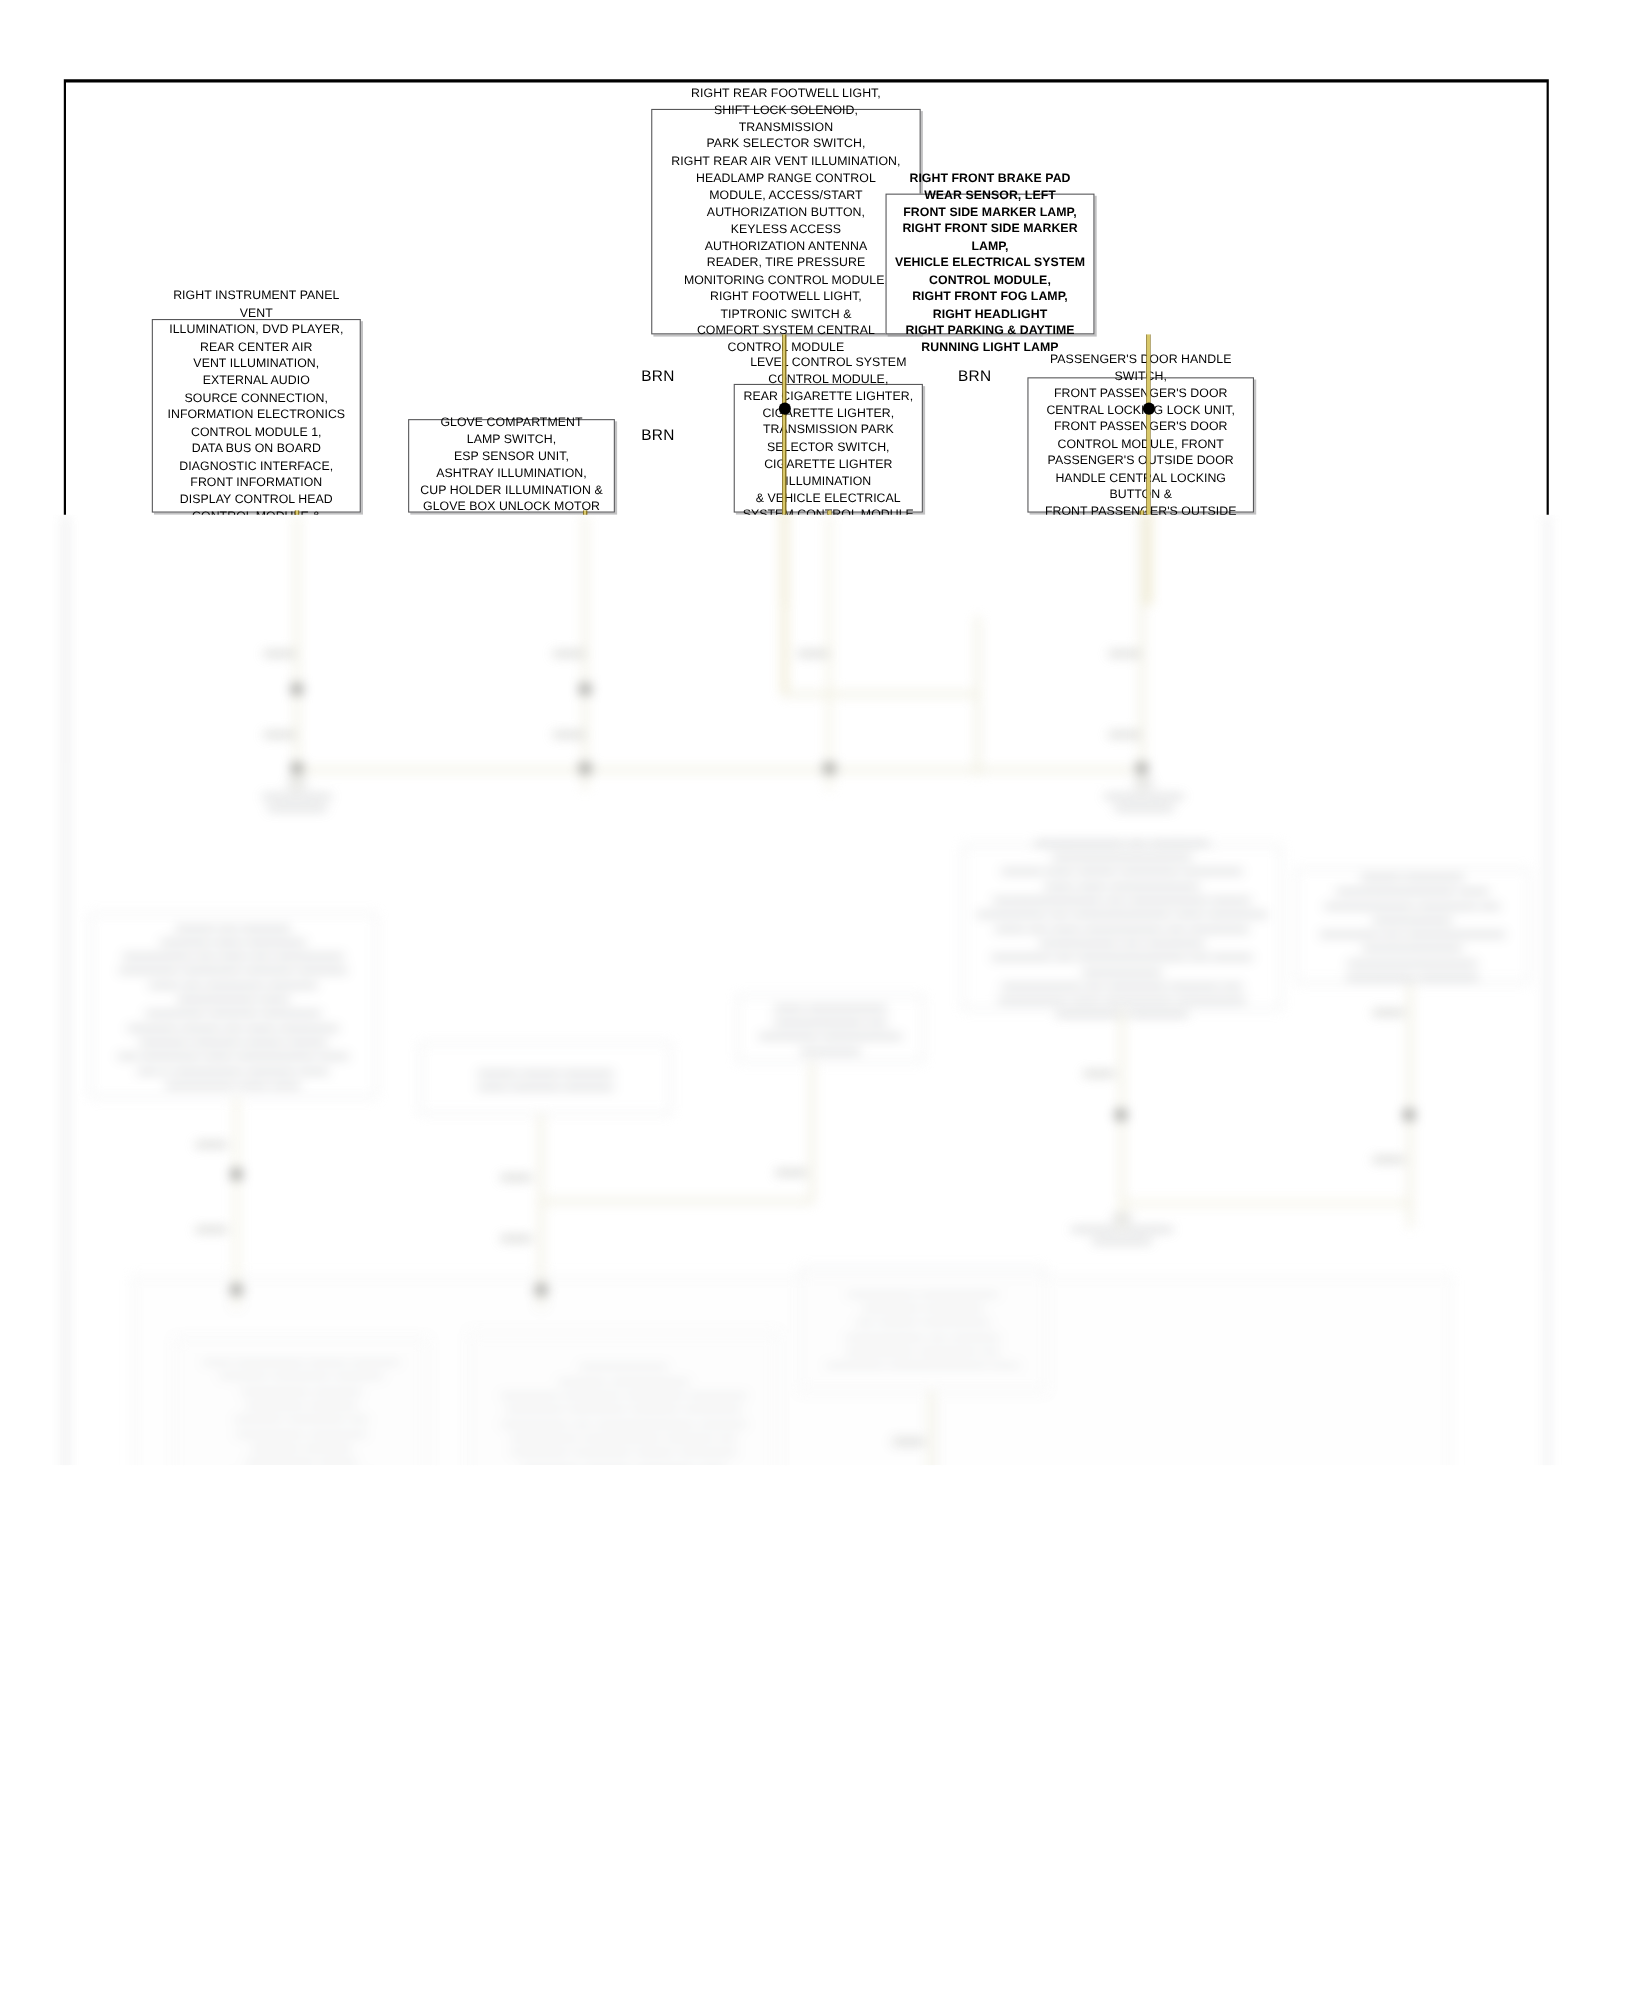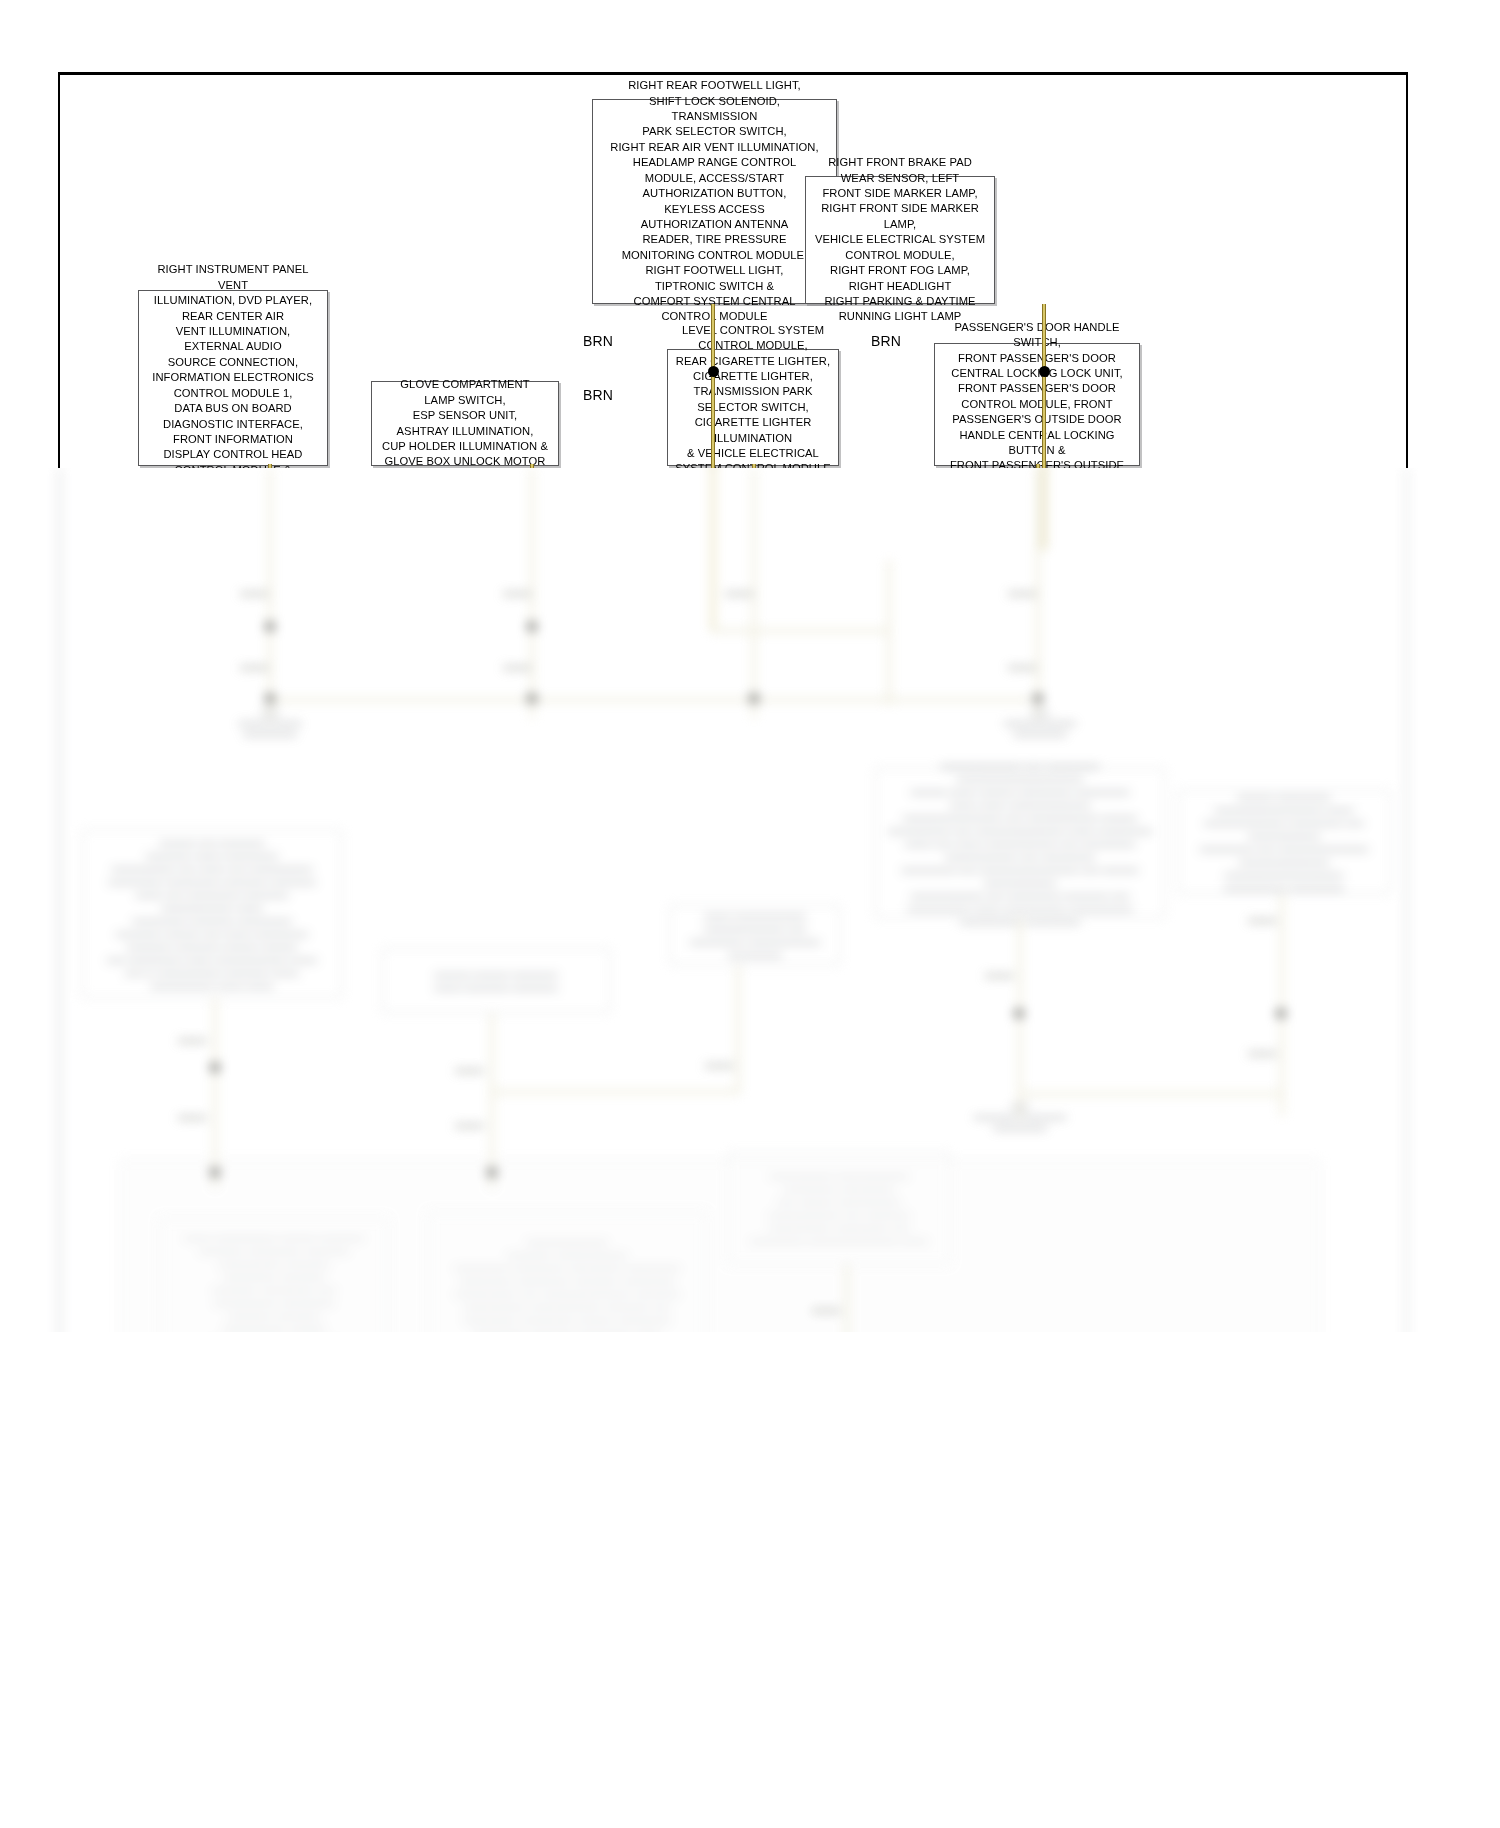--- a/index.html
+++ b/index.html
@@ -378,21 +378,21 @@
 AUTHORIZATION BUTTON,
 KEYLESS ACCESS
 AUTHORIZATION ANTENNA
 READER, TIRE PRESSURE
 MONITORING CONTROL MODULE,
 RIGHT FOOTWELL LIGHT,
 TIPTRONIC SWITCH &amp;
 COMFORT SYSTEM CENTRAL
 CONTROL MODULE</div>
 
-    <div class="cbox" style="left:805px; top:176px; width:190px; height:128px;">RIGHT FRONT BRAKE PAD
+    <div class="cbox" style="left:805px; top:176px; width:190px; height:128px;font-weight:bold;">RIGHT FRONT BRAKE PAD
 WEAR SENSOR, LEFT
 FRONT SIDE MARKER LAMP,
 RIGHT FRONT SIDE MARKER LAMP,
 VEHICLE ELECTRICAL SYSTEM
 CONTROL MODULE,
 RIGHT FRONT FOG LAMP,
 RIGHT HEADLIGHT
 RIGHT PARKING &amp; DAYTIME
 RUNNING LIGHT LAMP</div>
 

